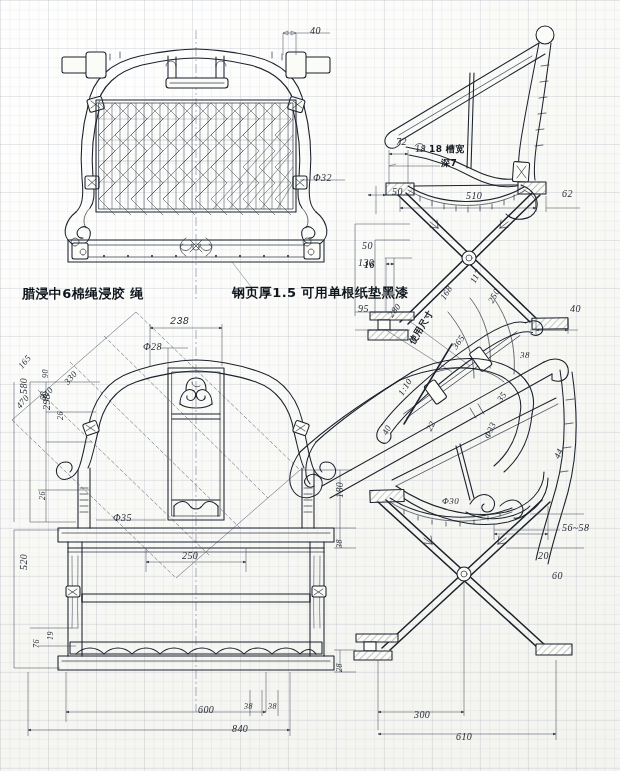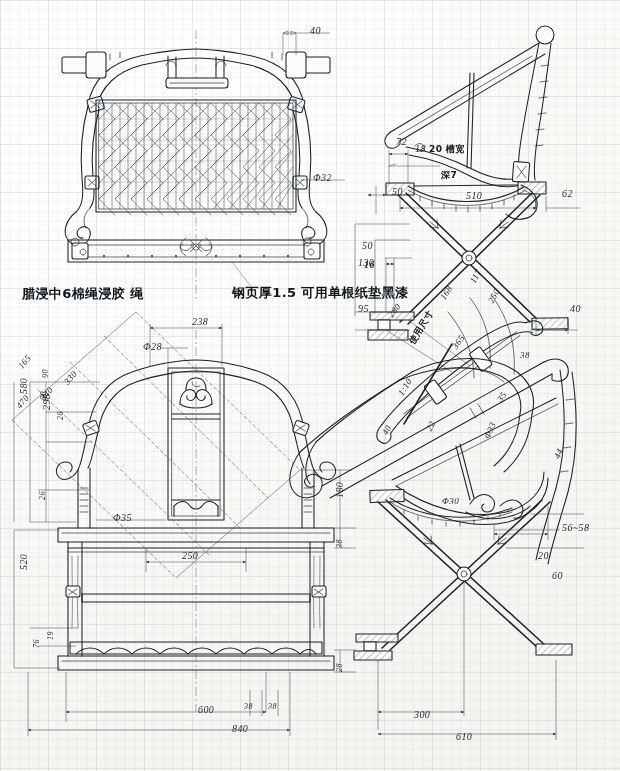--- a/index.html
+++ b/index.html
@@ -546,22 +546,22 @@
         <line class="dim" x1="464" y1="582" x2="464" y2="716"></line>
         <line class="dim" x1="378" y1="712" x2="464" y2="712" marker-start="url(#arS)" marker-end="url(#ar)"></line>
         <line class="dim" x1="556" y1="660" x2="556" y2="740"></line>
         <line class="dim" x1="378" y1="734" x2="556" y2="734" marker-start="url(#arS)" marker-end="url(#ar)"></line>
       </g>
     </g>
   </svg>
 
   <div class="lbl cjk" style="left:22px;top:285px;">腊浸中6棉绳浸胶 绳</div>
   <div class="lbl cjk" style="left:232px;top:284px;">钢页厚1.5 可用单根纸垫黑漆</div>
-  <div class="lbl cjk small" style="left:429px;top:143px;">20 槽宽</div>
-  <div class="lbl cjk small" style="left:441px;top:157px;margin-top:12px;">深7</div>
+  <div class="lbl cjk small" style="left:429px;top:143px;">18 槽宽</div>
+  <div class="lbl cjk small" style="left:441px;top:157px;">深7</div>
   <div class="lbl cjk small" style="left:406px;top:340px;transform:rotate(-58deg);transform-origin:left top;">使用尺寸</div>
   <div class="lbl small" style="left:396px;top:392px;transform:rotate(-58deg);transform-origin:left top;">1:10</div>
 
   <div class="lbl" style="left:310px;top:25px;">40</div>
   <div class="lbl" style="left:313px;top:172px;">Φ32</div>
 
   <div class="lbl" style="left:396px;top:136px;">72</div>
   <div class="lbl" style="left:415px;top:143px;">18</div>
   <div class="lbl" style="left:392px;top:186px;">50</div>
   <div class="lbl" style="left:466px;top:190px;">510</div>
@@ -569,21 +569,21 @@
   <div class="lbl" style="left:358px;top:214px;margin-top:43px;">130</div>
   <div class="lbl" style="left:362px;top:240px;">50</div>
   <div class="lbl" style="left:364px;top:259px;font-weight:bold;">16</div>
   <div class="lbl" style="left:358px;top:303px;">95</div>
   <div class="lbl" style="left:570px;top:303px;">40</div>
   <div class="lbl small" style="left:386px;top:313px;transform:rotate(-52deg);transform-origin:left top;">280</div>
   <div class="lbl small" style="left:438px;top:296px;transform:rotate(-56deg);transform-origin:left top;">168</div>
   <div class="lbl small" style="left:468px;top:280px;transform:rotate(-62deg);transform-origin:left top;">117</div>
   <div class="lbl small" style="left:486px;top:300px;transform:rotate(-62deg);transform-origin:left top;">250</div>
 
-  <div class="lbl" style="left:192px;top:316px;">238</div>
+  <div class="lbl" style="left:170px;top:316px;font-family:Liberation Mono, monospace;">238</div>
   <div class="lbl" style="left:143px;top:341px;">Φ28</div>
   <div class="lbl tiny" style="left:41px;top:378px;transform:rotate(-90deg);transform-origin:left top;">90</div>
   <div class="lbl tiny" style="left:39px;top:400px;transform:rotate(-90deg);transform-origin:left top;">60</div>
   <div class="lbl tiny" style="left:56px;top:420px;transform:rotate(-90deg);transform-origin:left top;">26</div>
   <div class="lbl" style="left:18px;top:394px;transform:rotate(-90deg);transform-origin:left top;">580</div>
   <div class="lbl" style="left:41px;top:410px;transform:rotate(-90deg);transform-origin:left top;">298</div>
   <div class="lbl tiny" style="left:38px;top:500px;transform:rotate(-90deg);transform-origin:left top;">26</div>
   <div class="lbl" style="left:113px;top:512px;">Φ35</div>
   <div class="lbl" style="left:182px;top:550px;">250</div>
   <div class="lbl" style="left:18px;top:570px;transform:rotate(-90deg);transform-origin:left top;">520</div>

